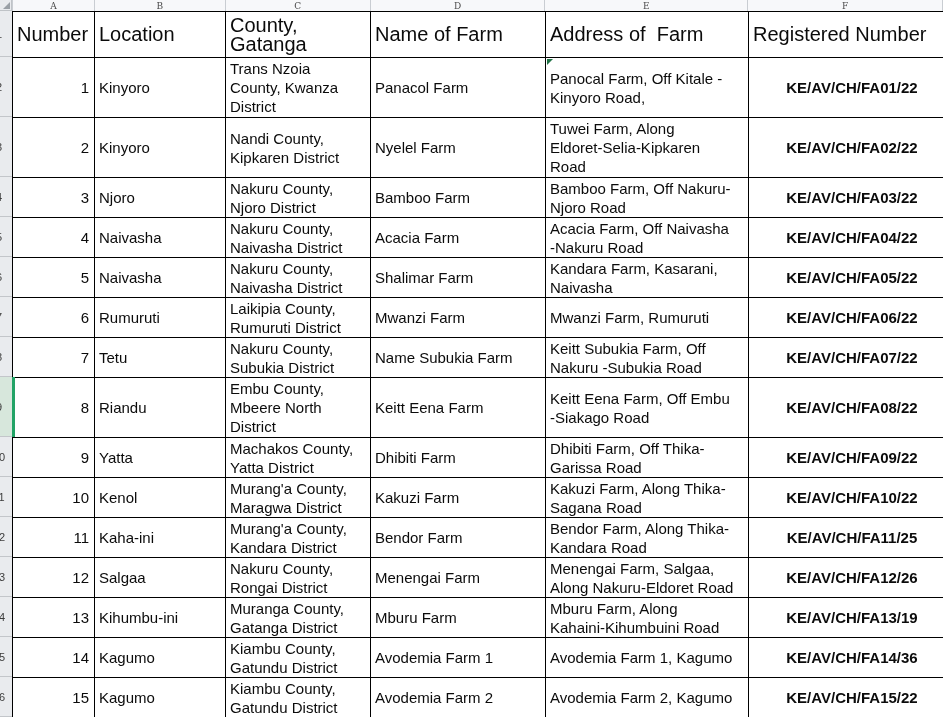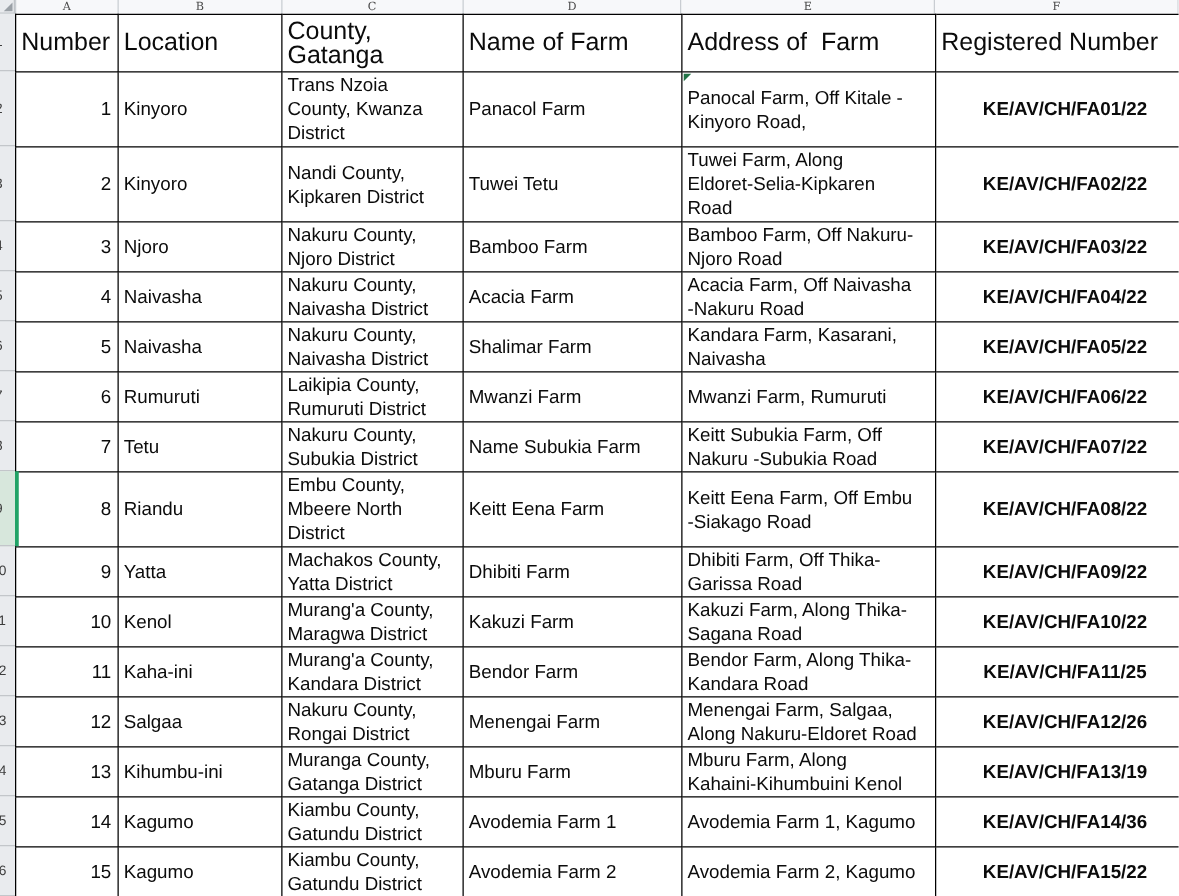--- a/index.html
+++ b/index.html
@@ -162,21 +162,21 @@
             <td>Panacol Farm</td>
             <td><span class="err-tri" style="border-left-color: rgb(33, 115, 70);"></span>Panocal Farm, Off Kitale -
 Kinyoro Road,</td>
             <td class="c-reg">KE/AV/CH/FA01/22</td>
           </tr>
           <tr style="height: 60px;">
             <td class="c-num">2</td>
             <td>Kinyoro</td>
             <td>Nandi County,
 Kipkaren District</td>
-            <td>Tuwei Tetu</td>
+            <td>Nyelel Farm</td>
             <td>Tuwei Farm, Along
 Eldoret-Selia-Kipkaren
 Road</td>
             <td class="c-reg">KE/AV/CH/FA02/22</td>
           </tr>
           <tr style="height: 40px;">
             <td class="c-num">3</td>
             <td>Njoro</td>
             <td>Nakuru County,
 Njoro District</td>
@@ -275,21 +275,21 @@
 Along Nakuru-Eldoret Road</td>
             <td class="c-reg">KE/AV/CH/FA12/26</td>
           </tr>
           <tr style="height: 40px;">
             <td class="c-num">13</td>
             <td>Kihumbu-ini</td>
             <td>Muranga County,
 Gatanga District</td>
             <td>Mburu Farm</td>
             <td>Mburu Farm, Along
-Kahaini-Kihumbuini Kenol</td>
+Kahaini-Kihumbuini Road</td>
             <td class="c-reg">KE/AV/CH/FA13/19</td>
           </tr>
           <tr style="height: 40px;">
             <td class="c-num">14</td>
             <td>Kagumo</td>
             <td>Kiambu County,
 Gatundu District</td>
             <td>Avodemia Farm 1</td>
             <td>Avodemia Farm 1, Kagumo</td>
             <td class="c-reg">KE/AV/CH/FA14/36</td>

